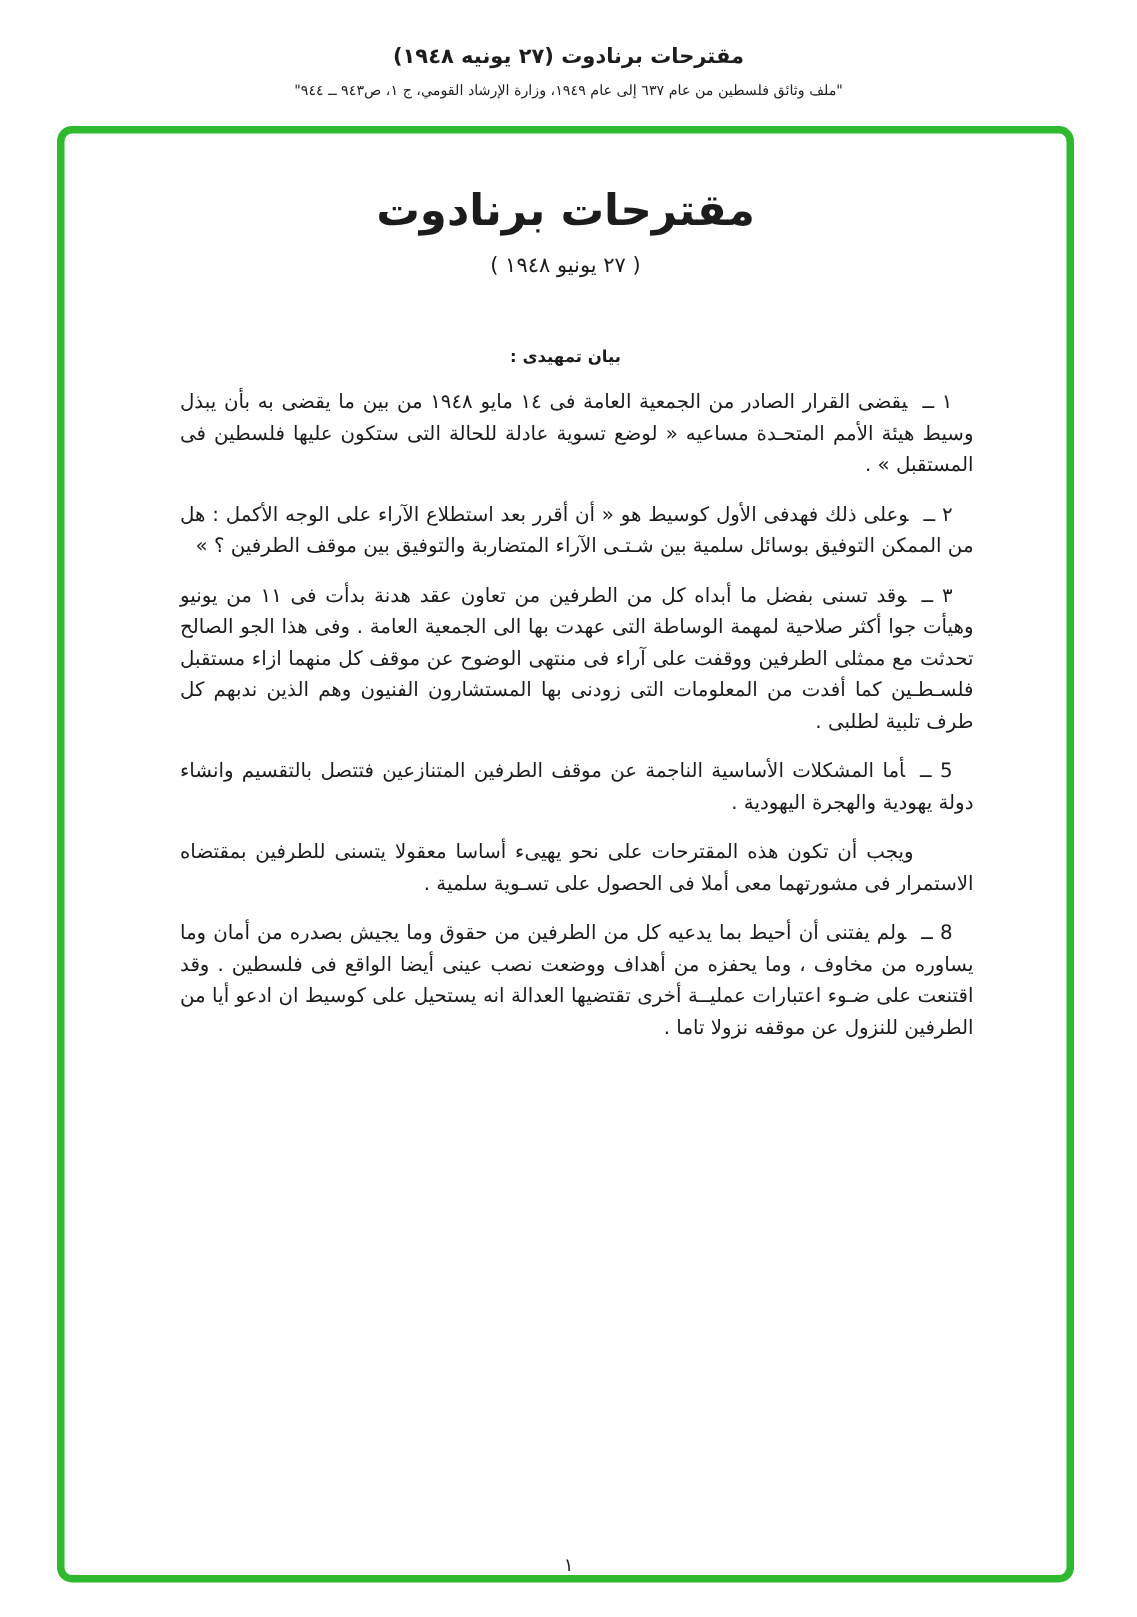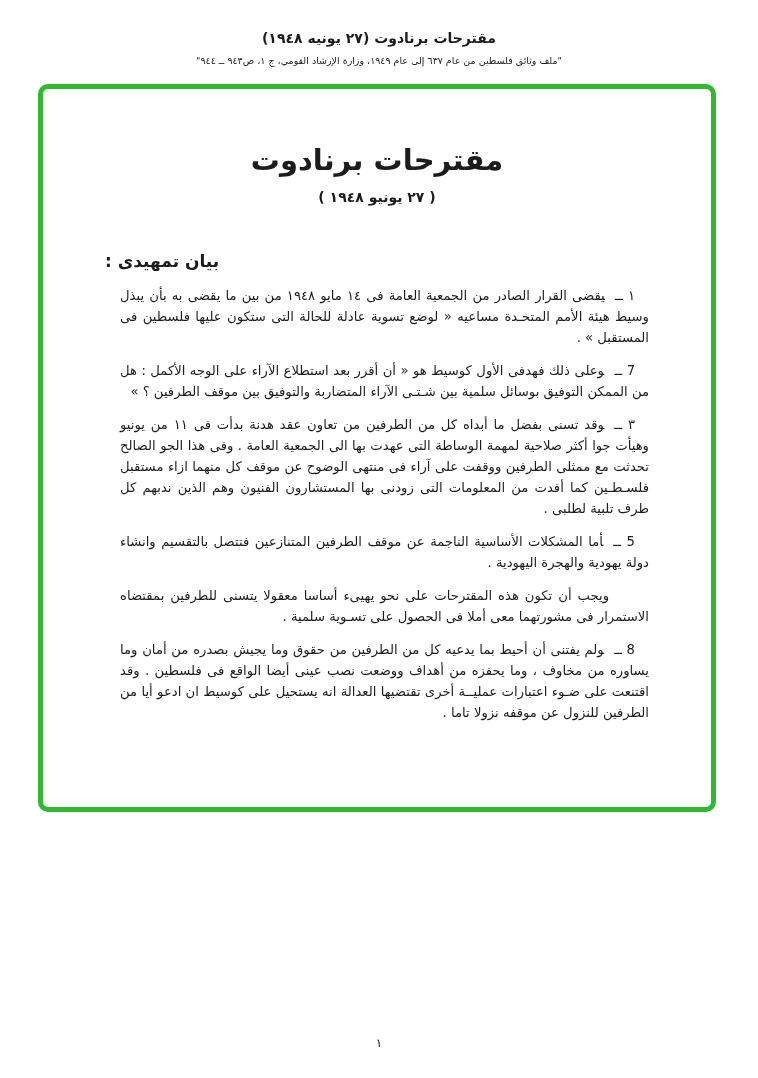--- a/index.html
+++ b/index.html
@@ -18,48 +18,48 @@
   .page-header { position: absolute; top: 30px; left: 0; width: 100%; text-align: center; direction: rtl; }
   .header-title { font-size: 14px; font-weight: bold; letter-spacing: 0.2px; }
   .header-source { font-size: 9.5px; margin-top: 9px; color: #222; }
 
   
   .frame {
     position: absolute;
     left: 38px;
     top: 84px;
     width: 678px;
-    height: 728px;
+    height: 971px;
     box-sizing: border-box;
     border: 5px solid #2eb92e;
     border-radius: 10px;
-    padding: 42px 62px 0 62px;
+    padding: 22px 62px 0 62px;
     background: #ffffff;
   }
 
   .doc-title {
     margin: 12px 0 0 0;
     text-align: center;
     direction: rtl;
     font-size: 29px;
     font-weight: bold;
   }
   .doc-subtitle {
     margin-top: 12px;
     text-align: center;
     direction: rtl;
     font-size: 14px;
-    font-weight: bold;
+    font-weight: normal;
   }
 
   .section-heading {
     margin-top: 46px;
     direction: rtl;
-    text-align: left;
-    font-size: 17px;
+    text-align: center;
+    font-size: 11px;
     font-weight: bold;
   }
 
   .paras { margin-top: 14px; direction: rtl; }
   .para {
     margin: 0 0 12px 15px;
     direction: rtl;
     text-align: justify;
     font-size: 13.2px;
     line-height: 21px;
@@ -87,21 +87,21 @@
     <div class="header-source">"ملف وثائق فلسطين من عام ٦٣٧ إلى عام ١٩٤٩، وزارة الإرشاد القومي، ج ١، ص٩٤٣ ــ ٩٤٤"</div>
   </header>
 
   <div class="frame">
     <h1 class="doc-title">مقترحات برنادوت</h1>
     <div class="doc-subtitle">( ٢٧ يونيو ١٩٤٨ )</div>
     <div class="section-heading">بيان تمهيدى :</div>
     <div class="paras">
   <p class="para"><span class="para-num">١ ــ</span><span class="para-text">يقضى القرار الصادر من الجمعية العامة فى ١٤ مايو ١٩٤٨ من بين ما يقضى به بأن يبذل وسيط هيئة الأمم المتحـدة مساعيه « لوضع تسوية عادلة للحالة التى ستكون عليها فلسطين فى المستقبل » .</span></p>
 
-  <p class="para"><span class="para-num">7 ــ</span><span class="para-text">وعلى ذلك فهدفى الأول كوسيط هو « أن أقرر بعد استطلاع الآراء على الوجه الأكمل : هل من الممكن التوفيق بوسائل سلمية بين شـتـى الآراء المتضاربة والتوفيق بين موقف الطرفين ؟ »</span></p>
+  <p class="para"><span class="para-num">٢ ــ</span><span class="para-text">وعلى ذلك فهدفى الأول كوسيط هو « أن أقرر بعد استطلاع الآراء على الوجه الأكمل : هل من الممكن التوفيق بوسائل سلمية بين شـتـى الآراء المتضاربة والتوفيق بين موقف الطرفين ؟ »</span></p>
 
   <p class="para"><span class="para-num">٣ ــ</span><span class="para-text">وقد تسنى بفضل ما أبداه كل من الطرفين من تعاون عقد هدنة بدأت فى ١١ من يونيو وهيأت جوا أكثر صلاحية لمهمة الوساطة التى عهدت بها الى الجمعية العامة . وفى هذا الجو الصالح تحدثت مع ممثلى الطرفين ووقفت على آراء فى منتهى الوضوح عن موقف كل منهما ازاء مستقبل فلسـطـين كما أفدت من المعلومات التى زودنى بها المستشارون الفنيون وهم الذين ندبهم كل طرف تلبية لطلبى .</span></p>
 
   <p class="para"><span class="para-num">5 ــ</span><span class="para-text">أما المشكلات الأساسية الناجمة عن موقف الطرفين المتنازعين فتتصل بالتقسيم وانشاء دولة يهودية والهجرة اليهودية .</span></p>
 
 
   <p class="para continuation"><span class="para-text">ويجب أن تكون هذه المقترحات على نحو يهيىء أساسا معقولا يتسنى للطرفين بمقتضاه الاستمرار فى مشورتهما معى أملا فى الحصول على تسـوية سلمية .</span></p>
 
   <p class="para"><span class="para-num">8 ــ</span><span class="para-text">ولم يفتنى أن أحيط بما يدعيه كل من الطرفين من حقوق وما يجيش بصدره من أمان وما يساوره من مخاوف ، وما يحفزه من أهداف ووضعت نصب عينى أيضا الواقع فى فلسطين . وقد اقتنعت على ضـوء اعتبارات عمليــة أخرى تقتضيها العدالة انه يستحيل على كوسيط ان ادعو أيا من الطرفين للنزول عن موقفه نزولا تاما .</span></p>
 </div>

